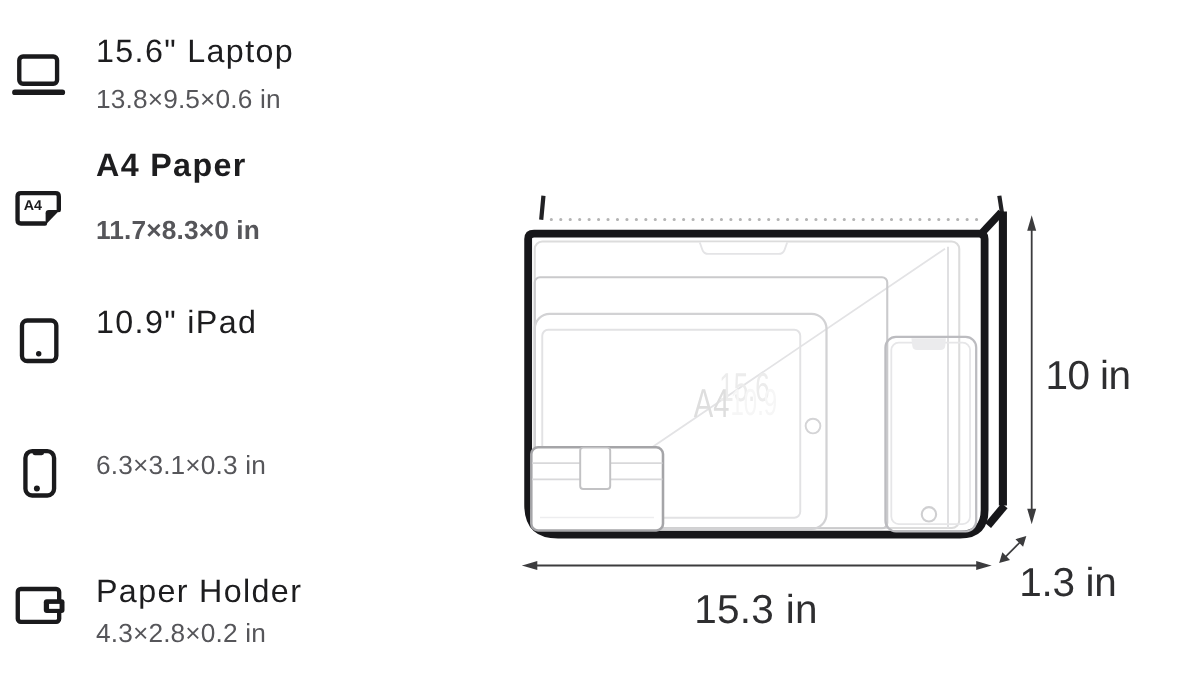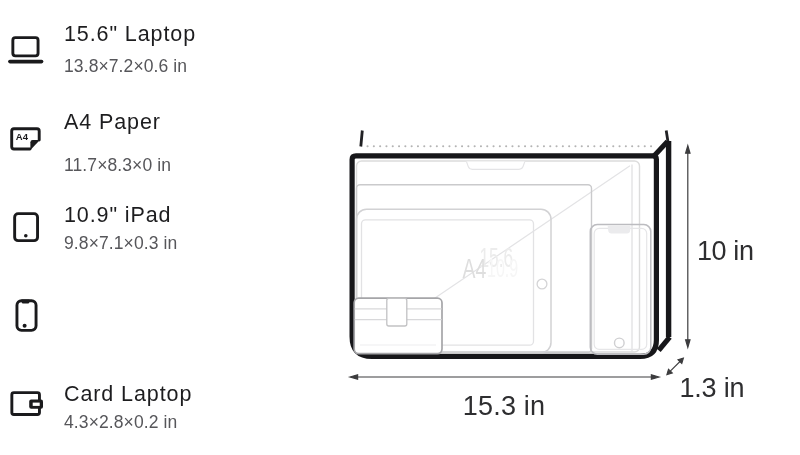--- a/index.html
+++ b/index.html
@@ -94,55 +94,55 @@
   <text x="679.5" y="397" font-size="27" fill="#2e2e30" letter-spacing="-0.2">1.3 in</text>
 </svg>
 
 <svg class="ico" style="left:7px;top:34px;" width="38" height="31" viewBox="0 0 38 31">
   <rect x="5.85" y="3.65" width="25.2" height="18.2" rx="2.5" fill="none" stroke="#1a1a1c" stroke-width="2.9"></rect>
   <rect x="1.1" y="25.7" width="35.3" height="3.7" rx="1.8" fill="#1a1a1c"></rect>
 </svg>
 
 <div class="row" style="top:24px;">
   <div class="t">15.6" Laptop</div>
-  <div class="s" style="margin-top:12.5px;">13.8×7.2×0.6 in</div>
+  <div class="s" style="margin-top:12.5px;">13.8×9.5×0.6 in</div>
 </div>
 
 <svg class="ico" style="left:8px;top:125px;" width="36" height="28" viewBox="0 0 36 28">
   <path d="M22.0,24.0 H5.9 Q3.7,24.0 3.7,21.8 V5.9 Q3.7,3.7 5.9,3.7 H29.0 Q31.2,3.7 31.2,5.9 V15.0" fill="none" stroke="#1a1a1c" stroke-width="2.9" stroke-linejoin="round" stroke-linecap="round"></path>
   <path d="M31.9,15.0 L24.6,15.0 Q22.4,15.0 22.4,17.2 L22.4,24.9 Z" fill="#1a1a1c"></path>
   <text x="7.8" y="15.2" font-size="9.5" font-weight="bold" fill="#1a1a1c" font-family="Liberation Sans, sans-serif">A4</text>
 </svg>
 
-<div class="row" style="top:112px;">
+<div class="row" style="top:100px;font-weight:bold;">
   <div class="t">A4 Paper</div>
   <div class="s" style="margin-top:23px;">11.7×8.3×0 in</div>
 </div>
 
 <svg class="ico" style="left:11px;top:210px;" width="31" height="35" viewBox="0 0 31 35">
   <rect x="3.65" y="3.65" width="22.9" height="27" rx="3.5" fill="none" stroke="#1a1a1c" stroke-width="2.9"></rect>
   <circle cx="14.8" cy="25.8" r="1.8" fill="#1a1a1c"></circle>
 </svg>
 
 <div class="row" style="top:205px;">
   <div class="t">10.9" iPad</div>
-  <div class="s" style="margin-top:8px;">9.8×7.1×0.3 in</div>
 </div>
 
 <svg class="ico" style="left:13px;top:297px;" width="26" height="37" viewBox="0 0 26 37">
   <rect x="3.95" y="3.75" width="19.1" height="29.6" rx="4.5" fill="none" stroke="#1a1a1c" stroke-width="2.9"></rect>
   <path d="M8.6,2.5 L16.4,2.5 L16.4,4.9 Q16.4,6.5 14.8,6.5 L10.2,6.5 Q8.6,6.5 8.6,4.9 Z" fill="#1a1a1c"></path>
   <circle cx="11.6" cy="28.7" r="2" fill="#1a1a1c"></circle>
 </svg>
 
 <div class="row" style="top:293.5px;">
+  <div class="s" style="margin-top:8.5px;">6.3×3.1×0.3 in</div>
 </div>
 
 <svg class="ico" style="left:9px;top:389px;" width="36" height="31" viewBox="0 0 36 31">
   <rect x="2.85" y="3.65" width="27.6" height="21.9" rx="2" fill="none" stroke="#1a1a1c" stroke-width="2.9"></rect>
   <rect x="20.2" y="10.5" width="13.8" height="9.2" rx="2" fill="#1a1a1c"></rect>
   <rect x="23.7" y="13.6" width="7" height="3.3" fill="#ffffff"></rect>
 </svg>
 
 <div class="row" style="top:384px;">
-  <div class="t">Card Laptop</div>
+  <div class="t">Paper Holder</div>
   <div class="s" style="margin-top:8px;">4.3×2.8×0.2 in</div>
 </div>
 
 </body></html>

